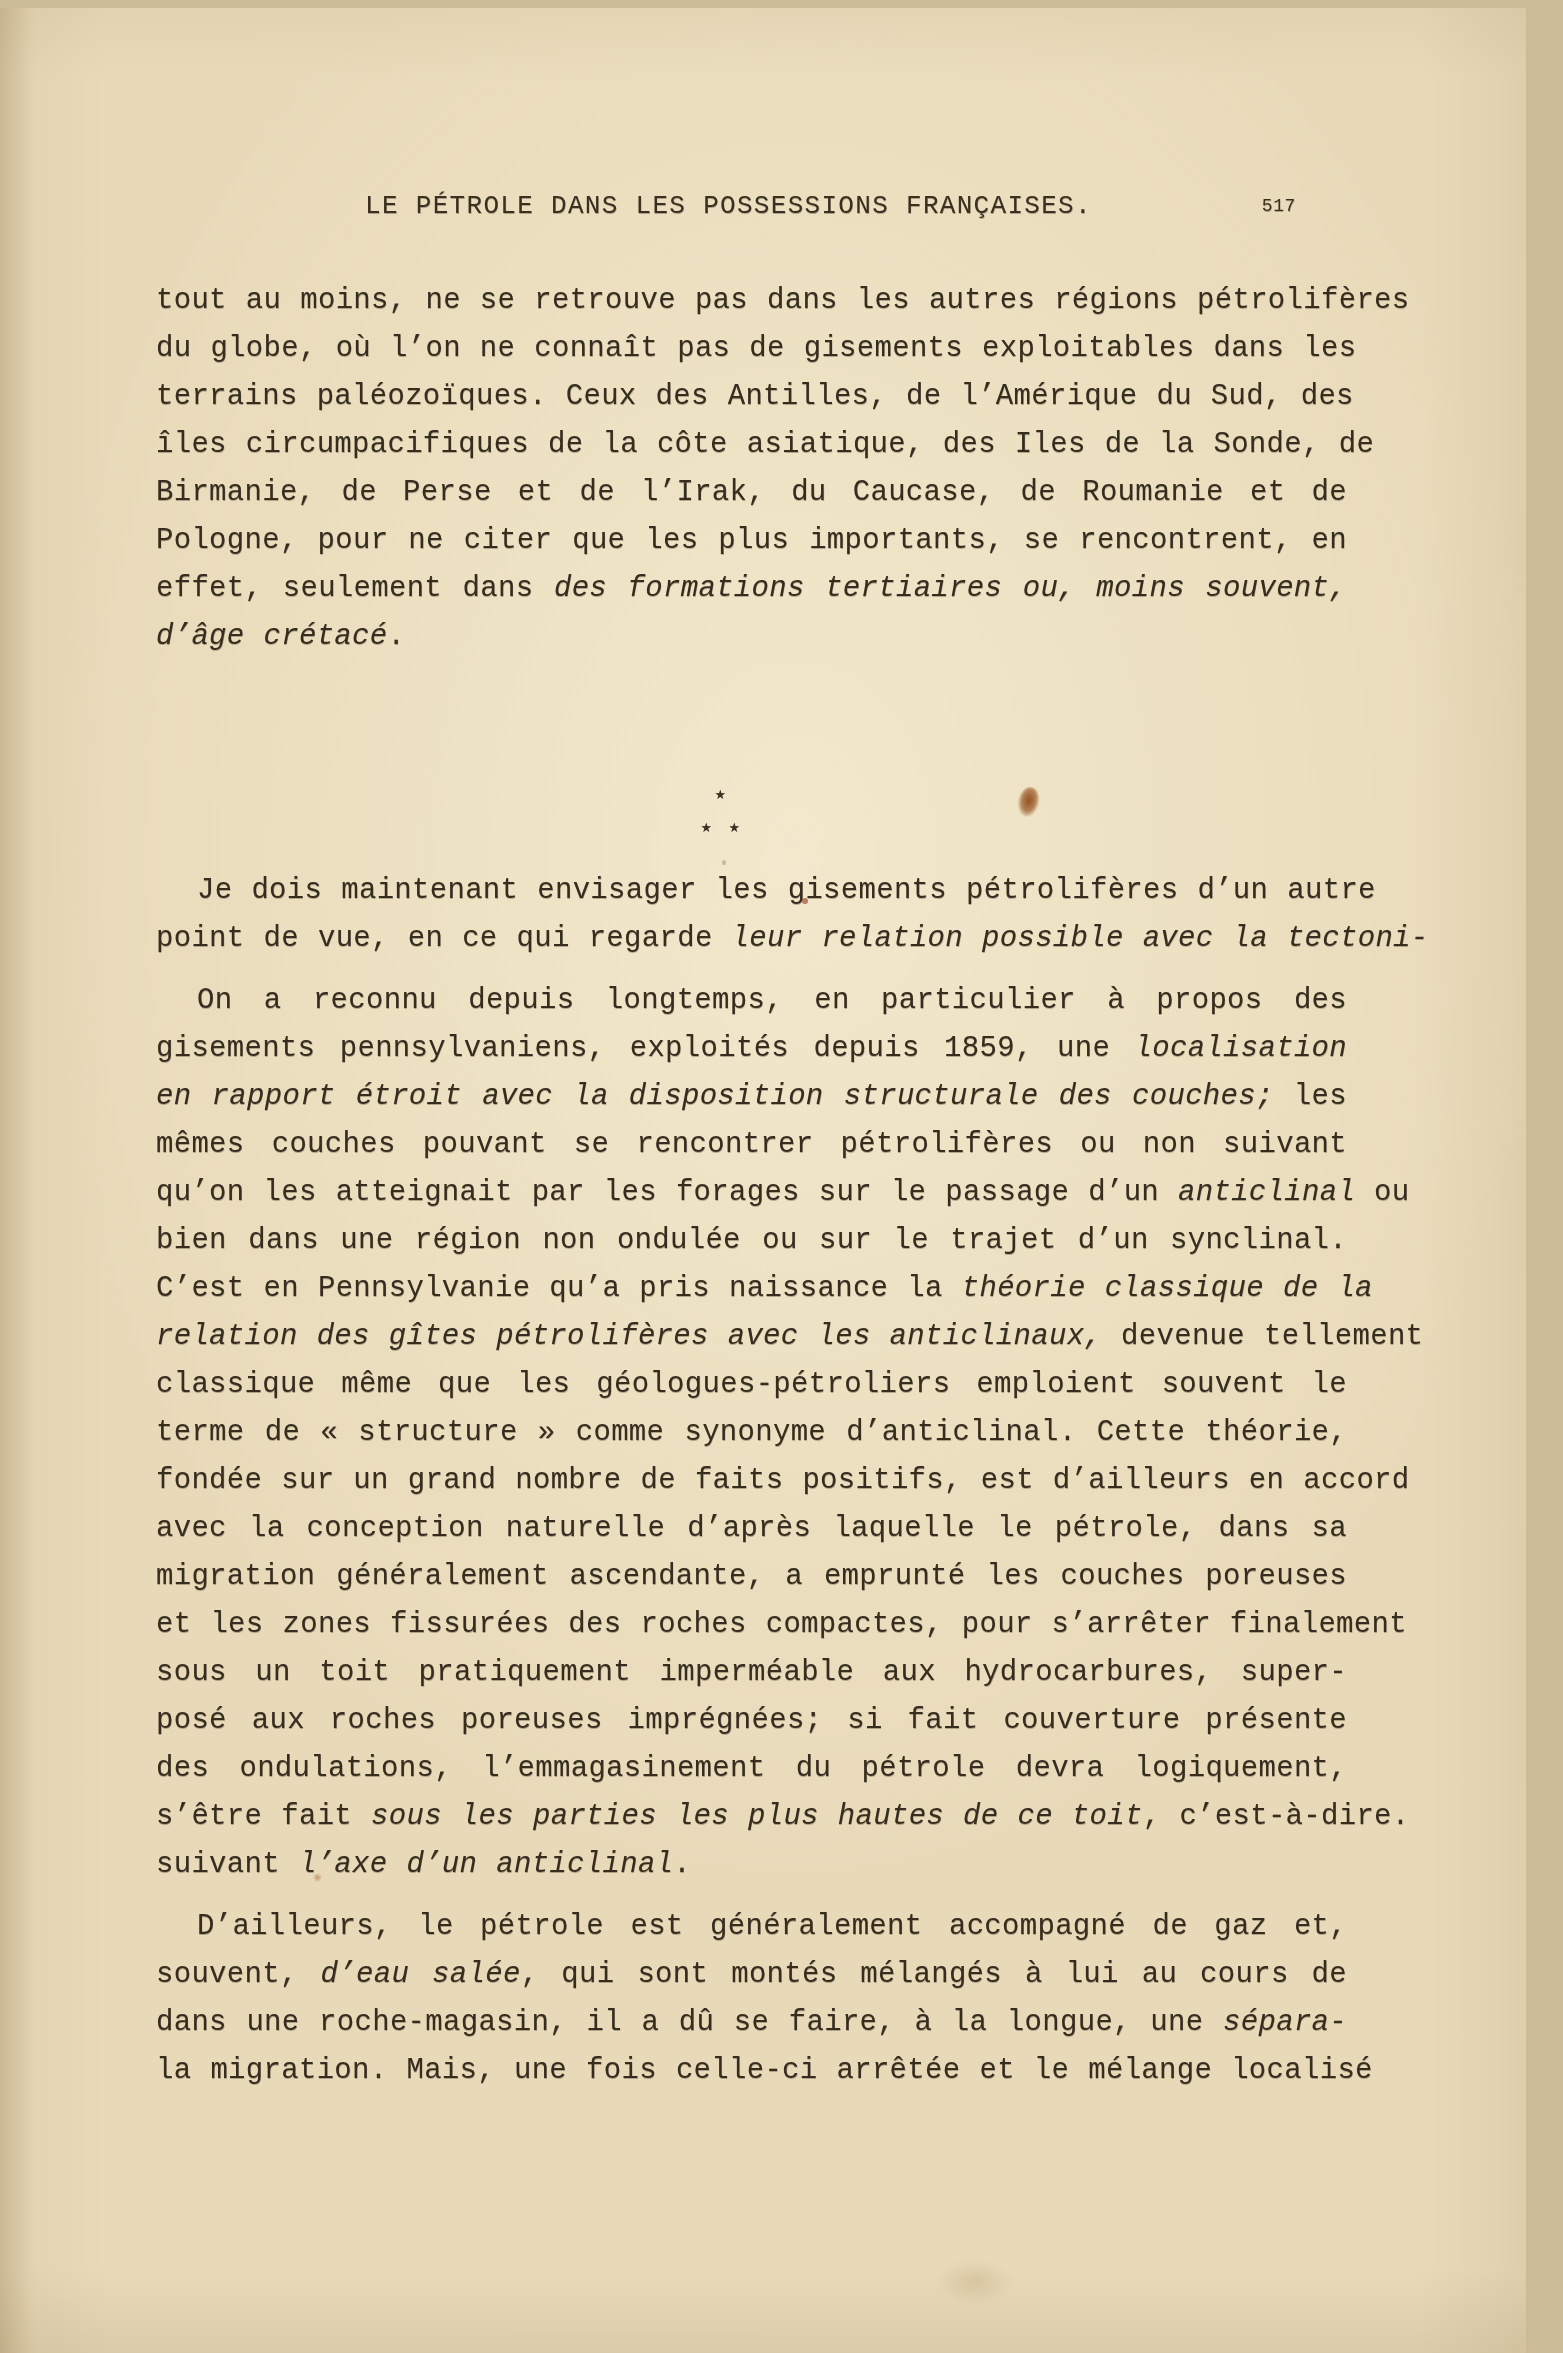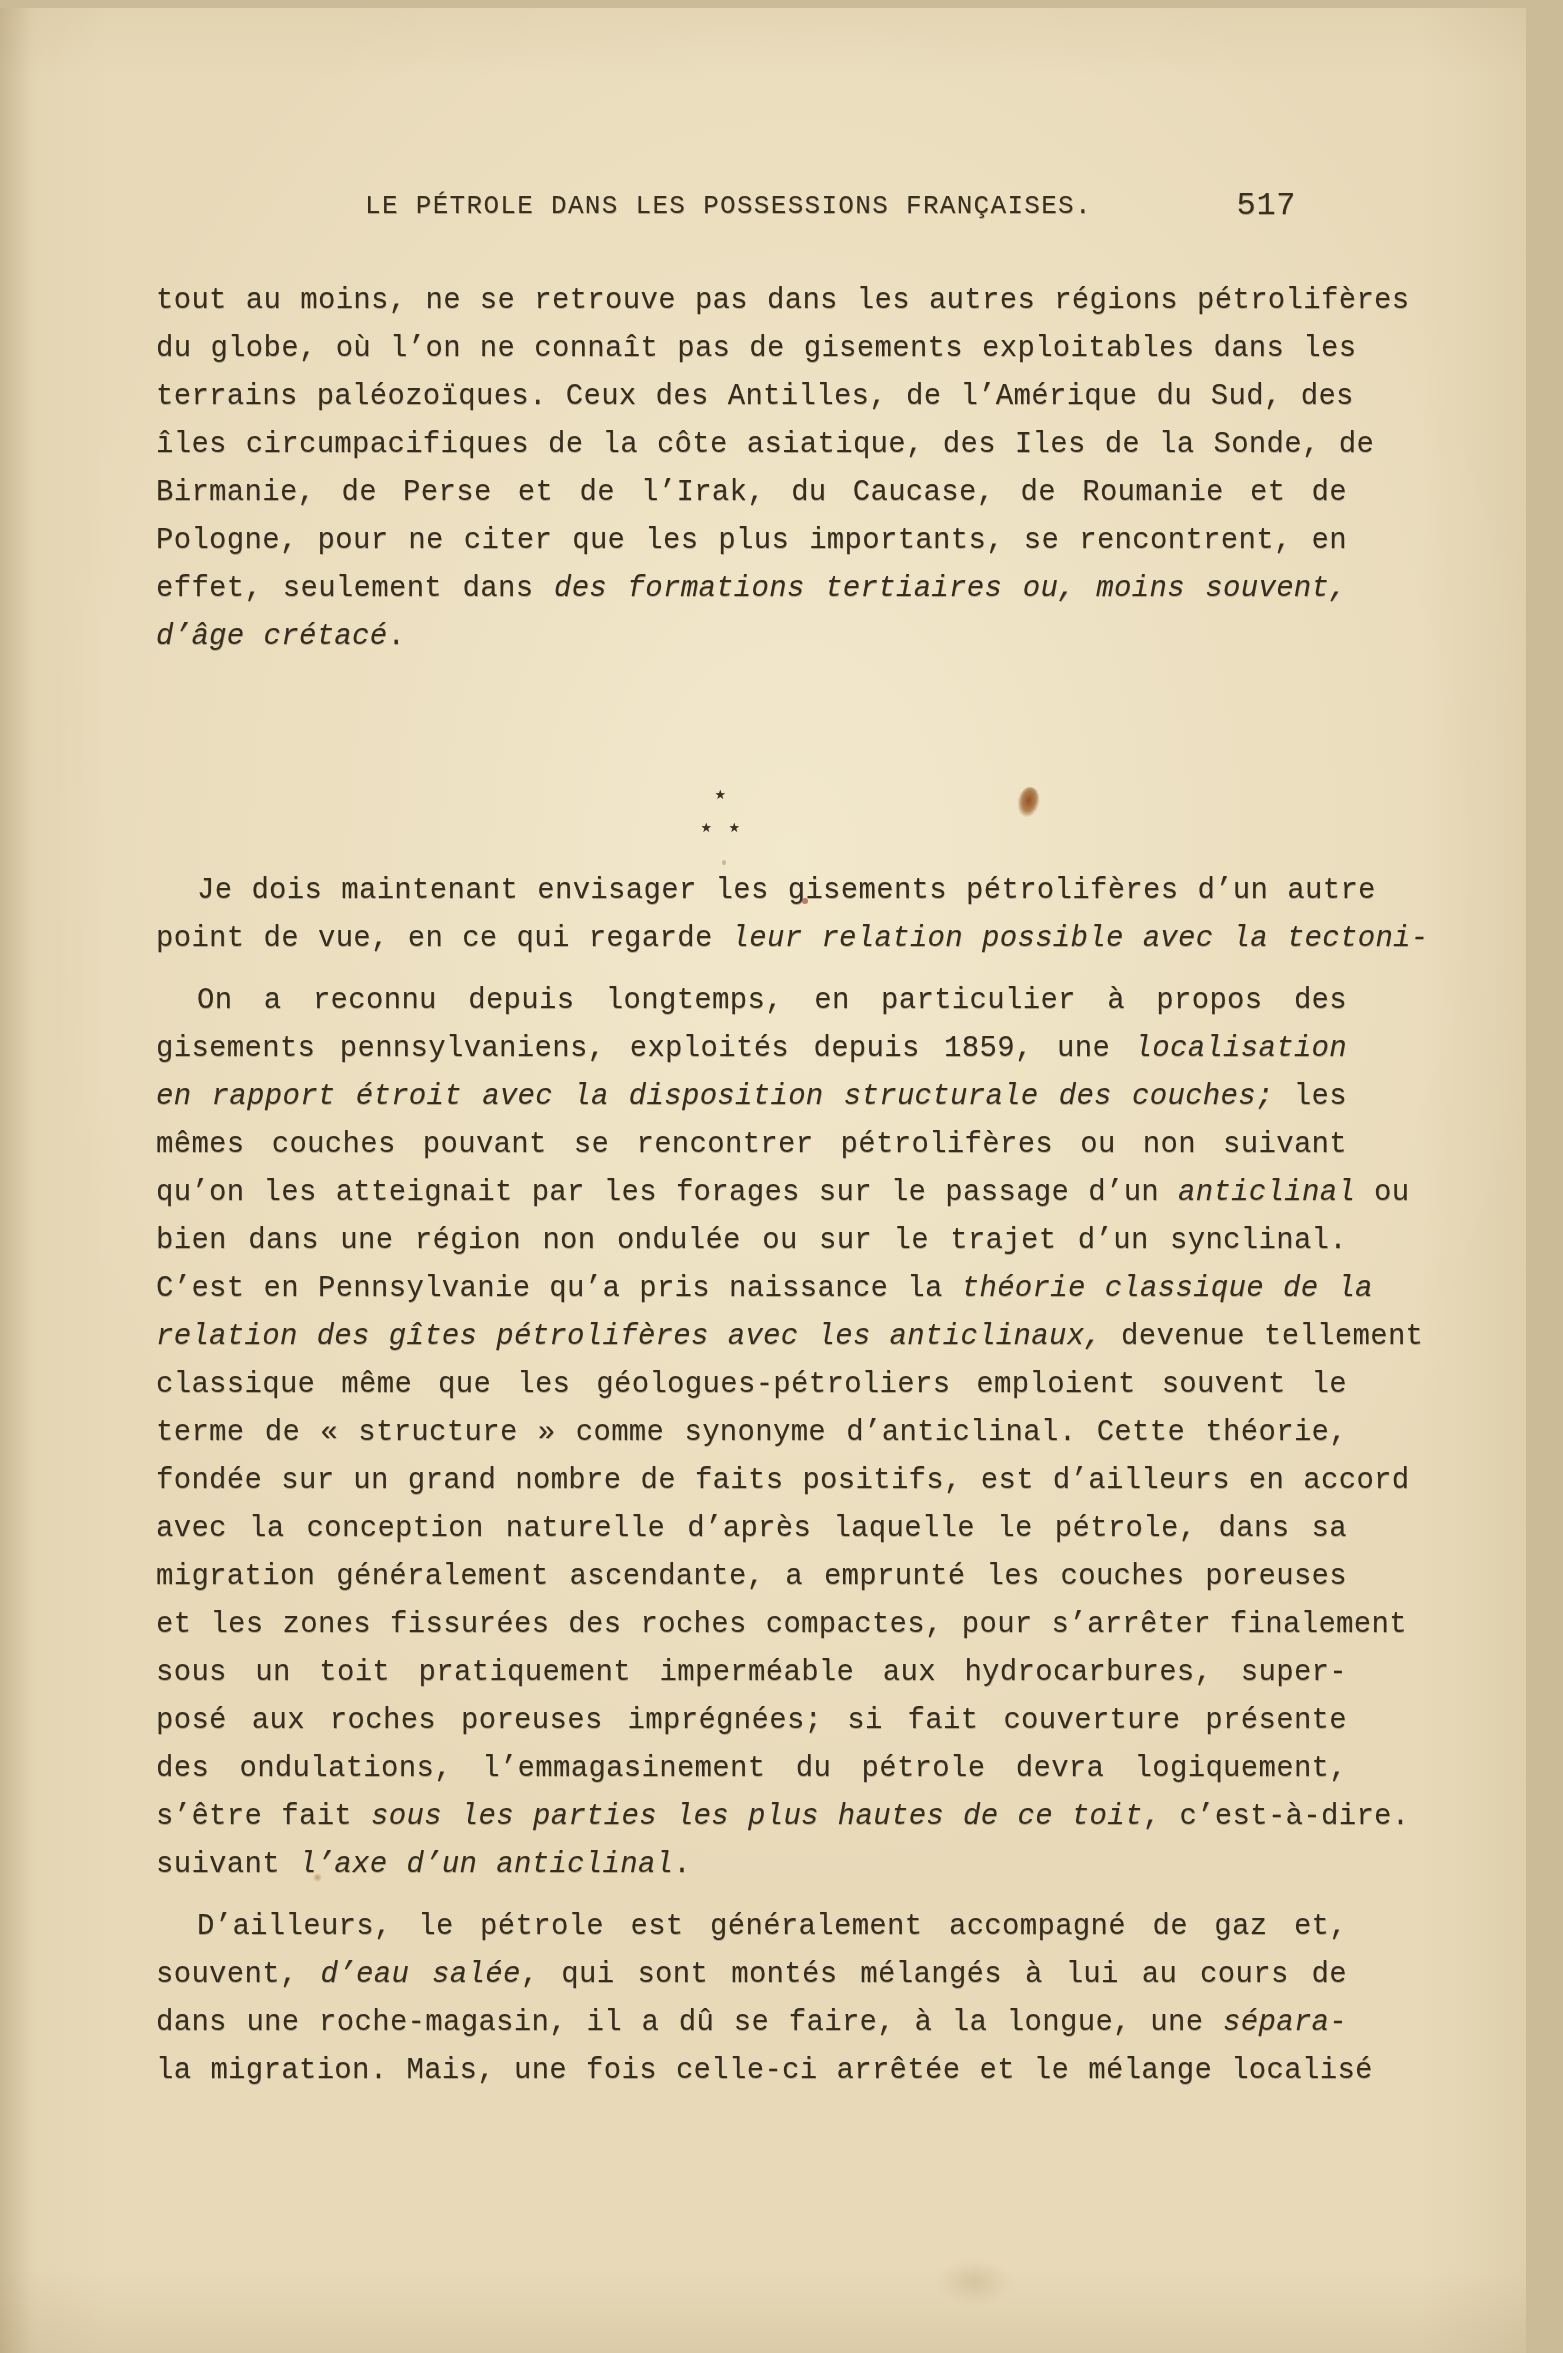--- a/index.html
+++ b/index.html
@@ -38,21 +38,21 @@
     font-size: 26px;
     letter-spacing: 1.3px;
     color: #3a3020;
     text-shadow: 0.4px 0.5px 0.4px rgba(58,48,32,0.35);
     white-space: nowrap;
   }
   .header .folio {
     position: absolute;
     right: 51px;
     top: 0;
-    font-size: 32px;
+    font-size: 18px;
     letter-spacing: 0.6px;
     color: #3a3020;
     text-shadow: 0.4px 0.5px 0.4px rgba(58,48,32,0.35);
   }
 
   .body { margin-top: 53px; }
 
   .para { margin: 0; }
   .para + .para { margin-top: 13.8px; }
 

